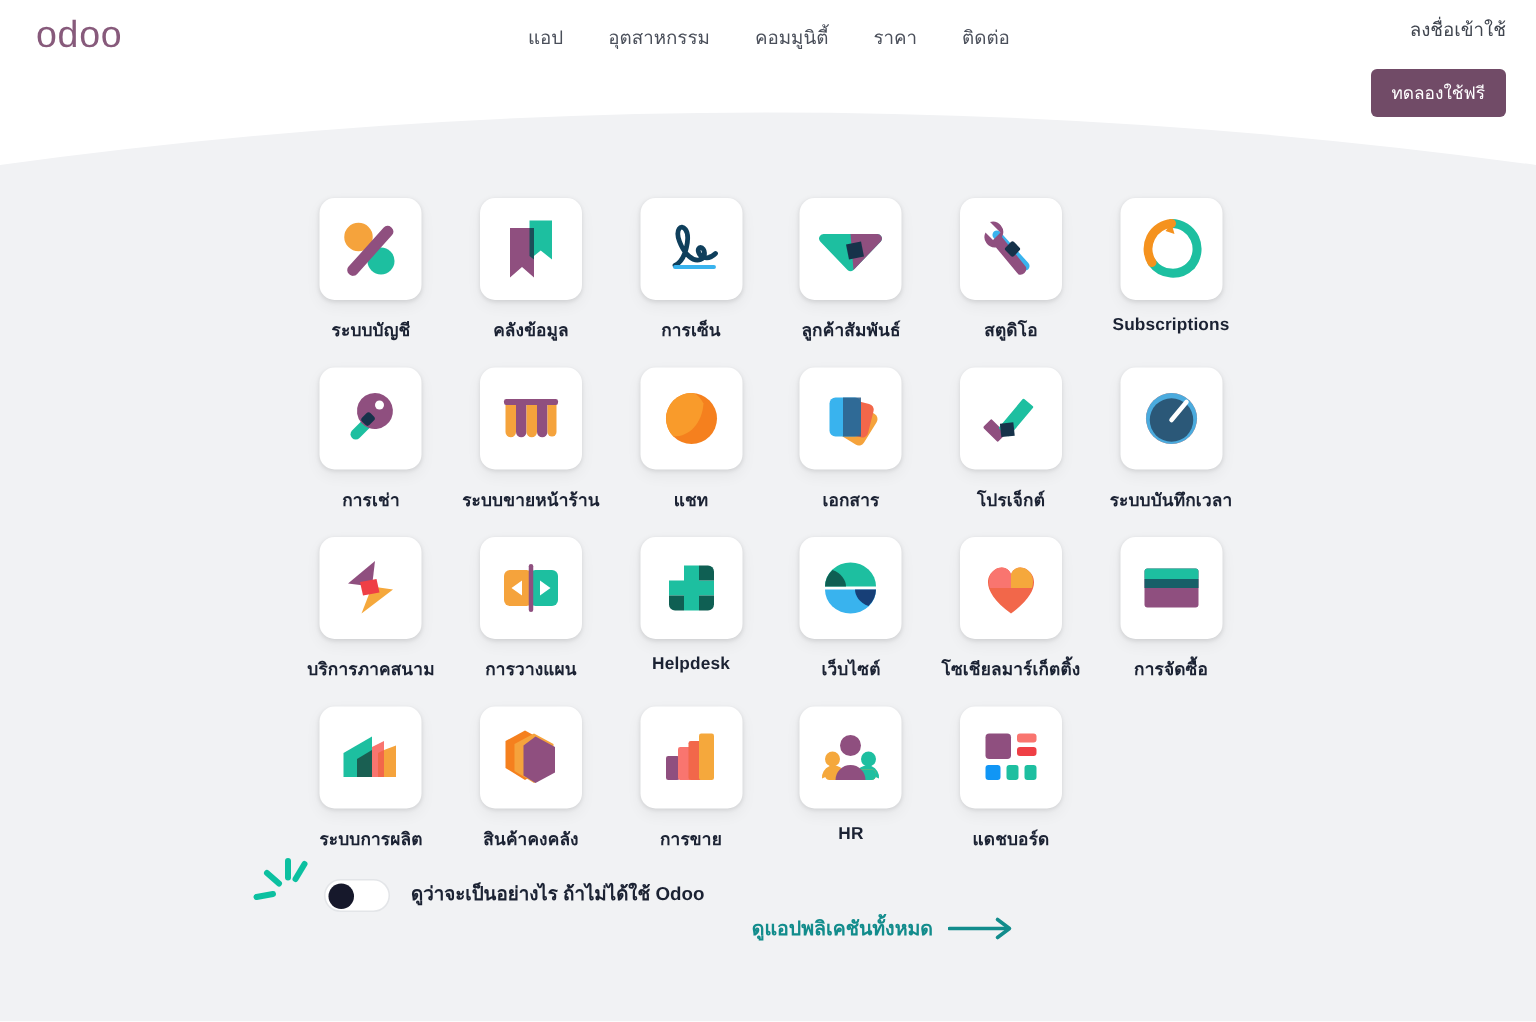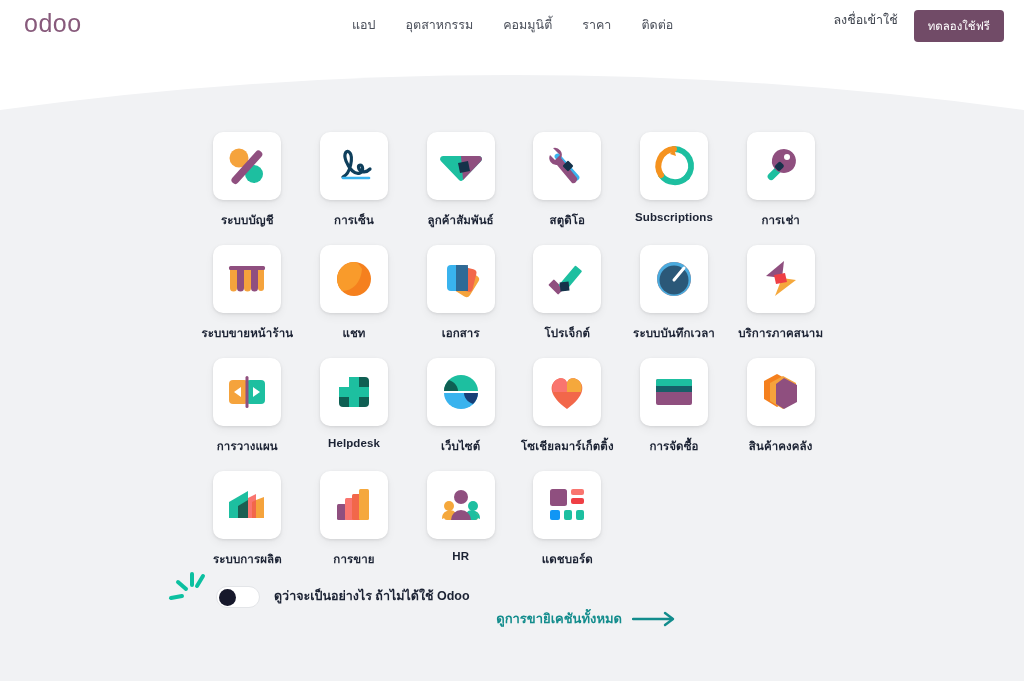--- a/index.html
+++ b/index.html
@@ -33,21 +33,21 @@
   .nav-links {
     position: absolute; left: 352px; top: 15px;
     display: flex; gap: 30px; align-items: flex-end;
   }
   .nav-link {
     font-size: 12.5px; color: #4a4f5a; white-space: nowrap;
     text-decoration: none; cursor: pointer;
   }
   .nav-right {
     position: absolute; right: 20px; top: 10px;
-    display: flex; align-items: flex-start; gap: 16px;
+    display: flex; align-items: flex-end; gap: 16px; flex-direction: column;
   }
   .signin {
     font-size: 12.5px; color: #3f444e; white-space: nowrap; cursor: pointer;
   }
   .trybtn {
     background: #714b67; color: #ffffff;
     font-size: 11.5px; padding: 7px 14px; border-radius: 4px;
     border: none; cursor: pointer; white-space: nowrap;
   }
 
@@ -140,20 +140,30 @@
       <div class="tile">
         <svg width="46" height="46" viewBox="0 0 46 46">
           <circle cx="15" cy="15" r="9.5" fill="#f5a33c"></circle>
           <circle cx="30" cy="31" r="9" fill="#1dbfa0"></circle>
           <rect x="20" y="3" width="7.5" height="42" rx="3.5" fill="#8f4f7f" transform="rotate(42 23 23)"></rect>
         </svg>
       </div>
       <div class="app-label">ระบบบัญชี</div>
     </div>
 
+    <div class="app">
+      <div class="tile">
+        <svg width="46" height="46" viewBox="0 0 46 46">
+          <path d="M22 4 h15 v26 l-7.5 -6 l-7.5 6 Z" fill="#1dbfa0"></path>
+          <path d="M9 9 h16 v33 l-8 -7 l-8 7 Z" fill="#8f4f7f"></path>
+          <path d="M22 9 h3 v21 l-3 -2.4 Z" fill="#1a4f59"></path>
+        </svg>
+      </div>
+      <div class="app-label">คลังข้อมูล</div>
+    </div>
 
     <div class="app">
       <div class="tile">
         <svg width="46" height="46" viewBox="0 0 46 46">
           <path d="M12 34 C20 30 22 14 19 10 C16 6 12 10 15 18 C18 26 24 32 29 30 C33 28.5 32 22 29 22 C26.5 22 27 27 31 28.5 C34 29.6 37 28 39 26" fill="none" stroke="#0f3f5c" stroke-width="3.2" stroke-linecap="round" stroke-linejoin="round"></path>
           <path d="M12 35 H38" stroke="#39b3ee" stroke-width="2.6" stroke-linecap="round"></path>
         </svg>
       </div>
       <div class="app-label">การเซ็น</div>
     </div>
@@ -330,39 +340,39 @@
           <rect x="5" y="10" width="36" height="8" rx="2" fill="#1dbfa0"></rect>
           <rect x="5" y="17" width="36" height="6" fill="#175f68"></rect>
         </svg>
       </div>
       <div class="app-label">การจัดซื้อ</div>
     </div>
 
     <div class="app">
       <div class="tile">
         <svg width="46" height="46" viewBox="0 0 46 46">
-          <path d="M19 5 L32 12 v18 L19 38 L6 30 V12 Z" fill="#f5801e"></path>
-          <path d="M25 7 L38 14 v18 L25 40 L12 32 V14 Z" fill="#f5a33c"></path>
-          <path d="M26 9 L39 16 v17 L26 40 L18 35 V15 Z" fill="#8f4f7f"></path>
-        </svg>
-      </div>
-      <div class="app-label">สินค้าคงคลัง</div>
-    </div>
-
-    <div class="app">
-      <div class="tile">
-        <svg width="46" height="46" viewBox="0 0 46 46">
           <path d="M5 36 V20 L24 9 v27 Z" fill="#1dbfa0"></path>
           <path d="M14 36 V24 L24 18 v18 Z" fill="#1a5f52"></path>
           <path d="M24 36 V16 L32 12 v24 Z" fill="#f9756f"></path>
           <path d="M32 36 V18 L40 15 v21 Z" fill="#f5a33c"></path>
           <path d="M28 36 V20 l4 -2 v18 Z" fill="#f2674a"></path>
         </svg>
       </div>
       <div class="app-label">ระบบการผลิต</div>
+    </div>
+
+    <div class="app">
+      <div class="tile">
+        <svg width="46" height="46" viewBox="0 0 46 46">
+          <path d="M19 5 L32 12 v18 L19 38 L6 30 V12 Z" fill="#f5801e"></path>
+          <path d="M25 7 L38 14 v18 L25 40 L12 32 V14 Z" fill="#f5a33c"></path>
+          <path d="M26 9 L39 16 v17 L26 40 L18 35 V15 Z" fill="#8f4f7f"></path>
+        </svg>
+      </div>
+      <div class="app-label">สินค้าคงคลัง</div>
     </div>
 
     <div class="app">
       <div class="tile">
         <svg width="46" height="46" viewBox="0 0 46 46">
           <rect x="6" y="22" width="9" height="16" rx="1.5" fill="#8f4f7f"></rect>
           <rect x="14" y="16" width="9" height="22" rx="1.5" fill="#f9756f"></rect>
           <rect x="21" y="12" width="9" height="26" rx="1.5" fill="#f2674a"></rect>
           <rect x="28" y="7" width="10" height="31" rx="1.5" fill="#f5a83c"></rect>
         </svg>
@@ -409,20 +419,20 @@
       <path d="M10 12 l8 7" stroke="#0cc0a0" stroke-width="4" stroke-linecap="round"></path>
       <path d="M3 28 l11 -2" stroke="#0cc0a0" stroke-width="4" stroke-linecap="round"></path>
     </svg>
     <div class="switch">
       <div class="knob"></div>
     </div>
     <div class="toggle-text">ดูว่าจะเป็นอย่างไร ถ้าไม่ได้ใช้ Odoo</div>
   </div>
 
   <div class="bottom-right">
-    <span class="all-apps-text">ดูการขายิเคชันทั้งหมด</span>
+    <span class="all-apps-text">ดูแอปพลิเคชันทั้งหมด</span>
     <svg class="arrow" width="46" height="16" viewBox="0 0 46 16">
       <path d="M1 8 H40" stroke="#128c8c" stroke-width="2.4" stroke-linecap="round"></path>
       <path d="M33 2 L41 8 L33 14" fill="none" stroke="#128c8c" stroke-width="2.4" stroke-linecap="round" stroke-linejoin="round"></path>
     </svg>
   </div>
 
 </div>
 
 </body></html>

